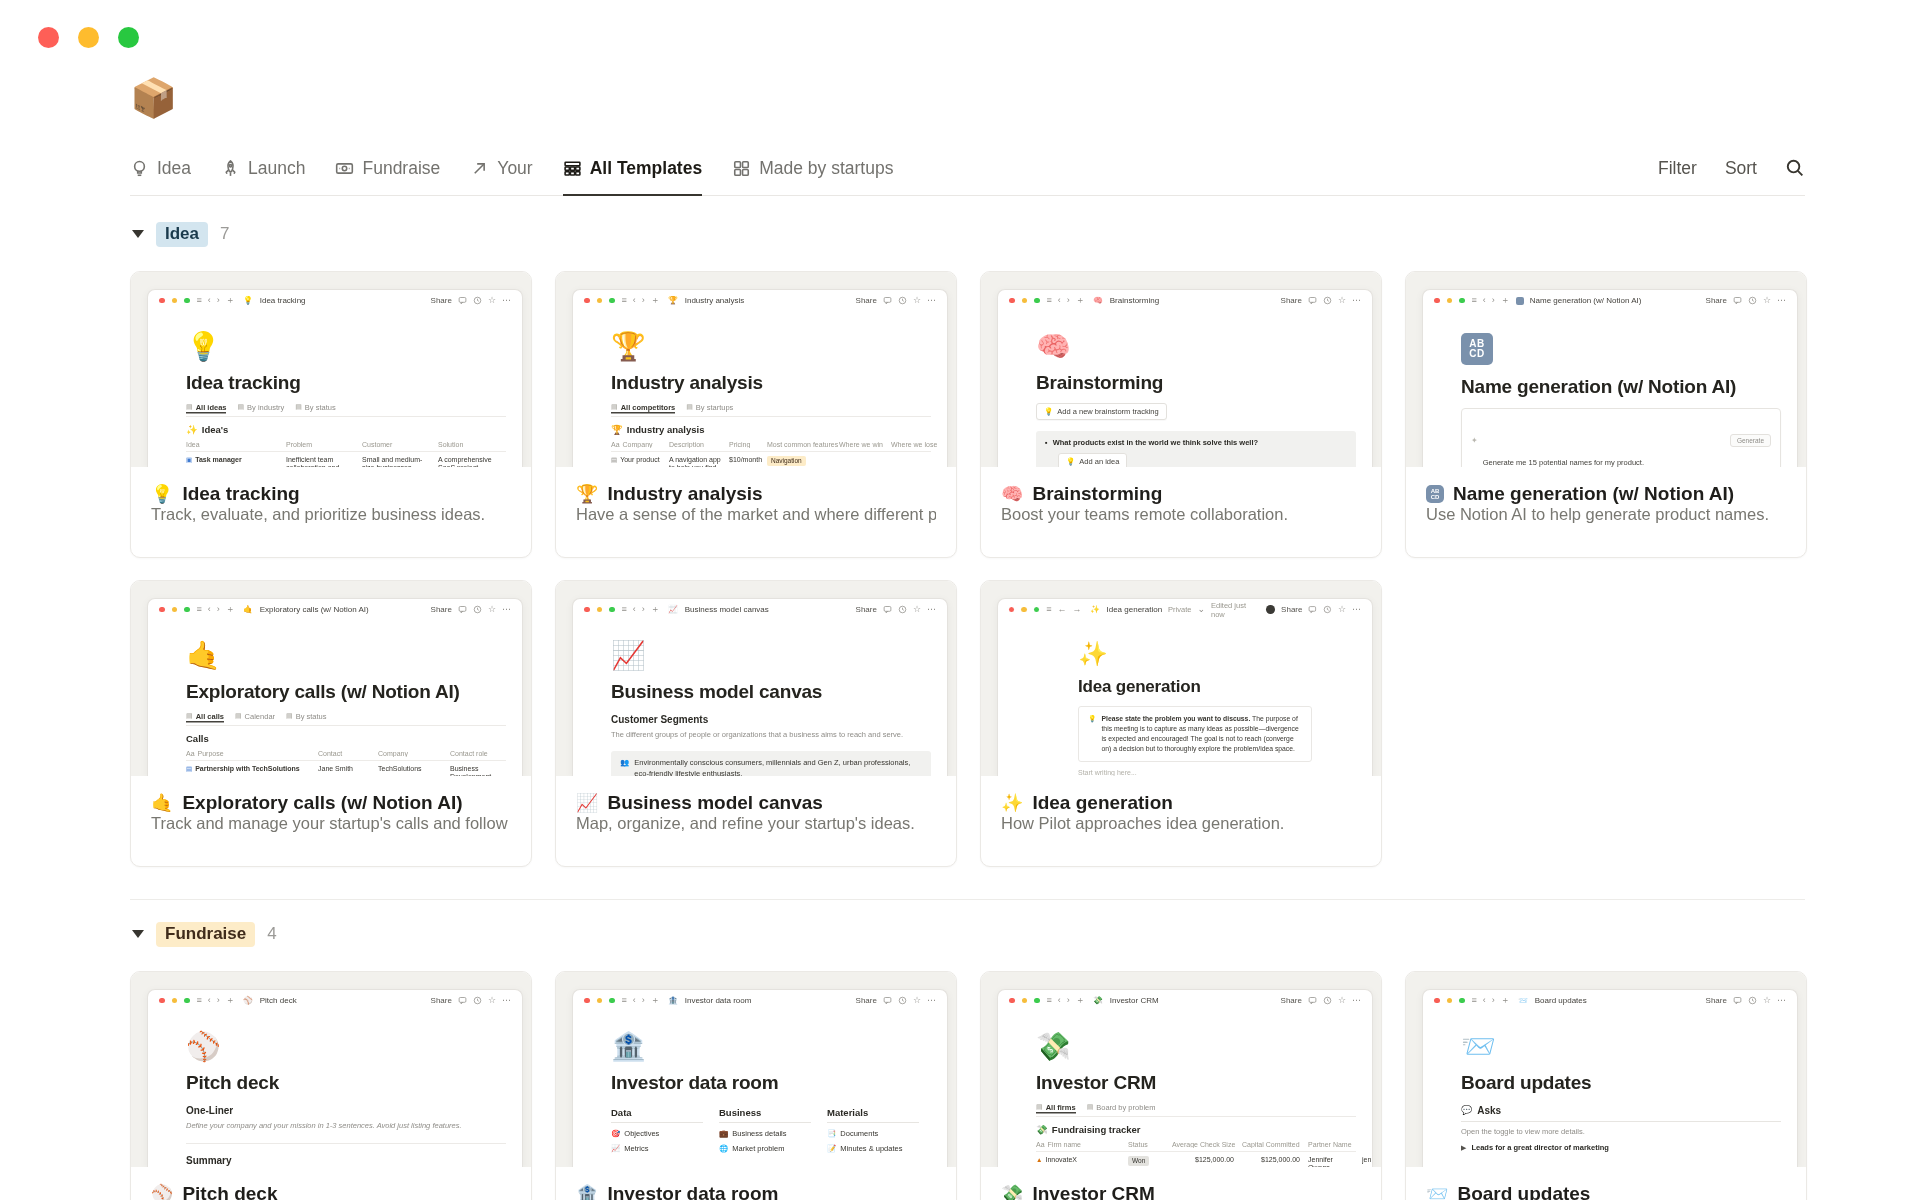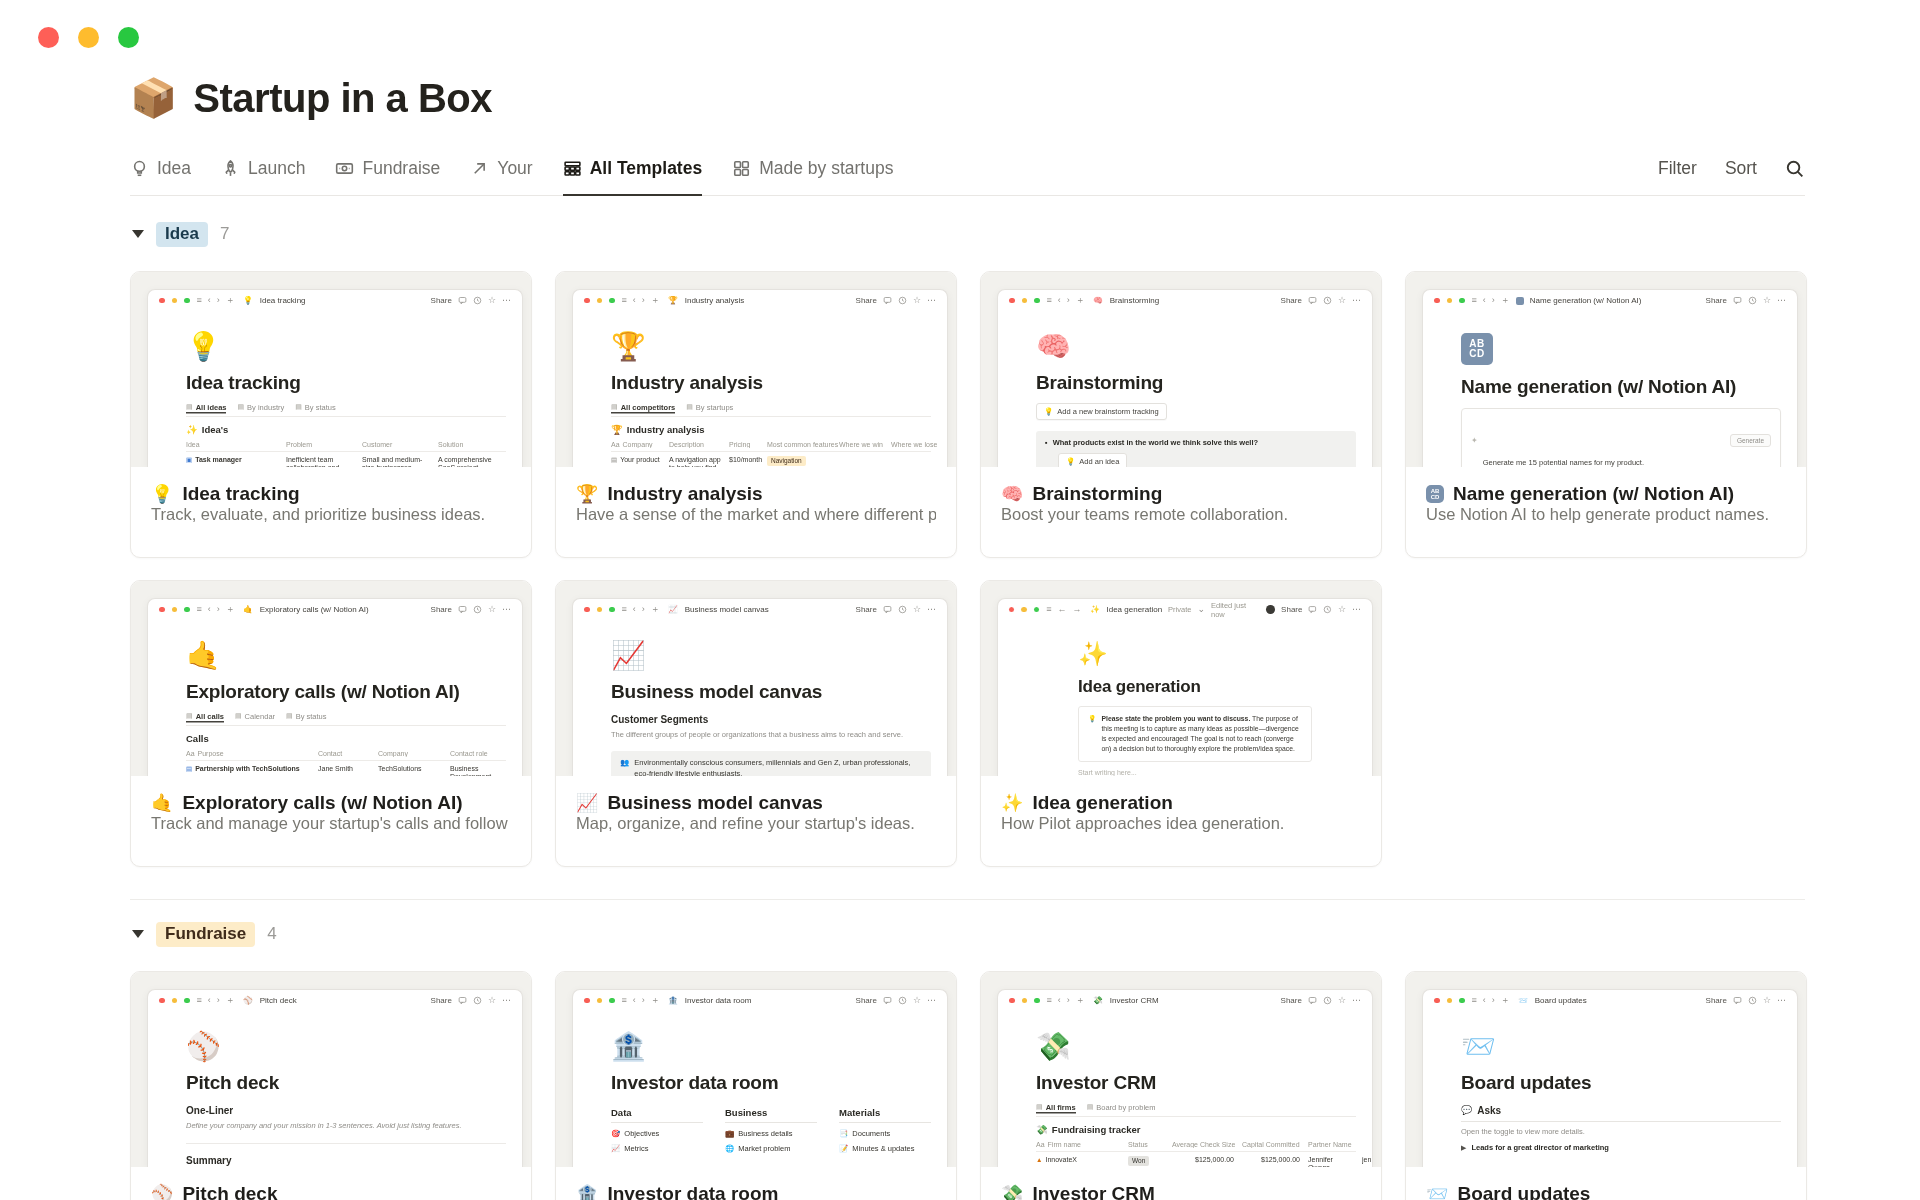--- a/index.html
+++ b/index.html
@@ -19,21 +19,21 @@
   .page-title{font-size:40px;font-weight:bold;color:#24221D;letter-spacing:-0.5px;}
 
   
   .tabbar{margin-top:36px;display:flex;align-items:flex-start;border-bottom:1px solid #E9E7E4;}
   .tabs{display:flex;gap:30px;}
   .tab{display:flex;align-items:center;gap:8px;font-size:17.5px;color:#73726E;
        padding-bottom:15px;border-bottom:2.5px solid transparent;margin-bottom:-1.5px;cursor:pointer;}
   .tab svg{width:19px;height:19px;stroke:#73726E;fill:none;stroke-width:1.5;}
   .tab.active{color:#1D1B16;font-weight:bold;border-bottom-color:#37352F;}
   .tab.active svg{stroke:#1D1B16;}
-  .tools{margin-left:auto;display:flex;align-items:center;gap:28px;padding-bottom:15px;}
+  .tools{margin-left:auto;display:flex;align-items:flex-start;gap:28px;padding-bottom:15px;}
   .tool{font-size:17.5px;color:#55534E;cursor:pointer;}
   .search-btn svg{width:20px;height:20px;stroke:#37352F;fill:none;stroke-width:1.7;display:block;}
 
   
   .section-head{margin-top:26px;display:flex;align-items:center;gap:12px;cursor:pointer;}
   .tri{width:0;height:0;border-left:6px solid transparent;border-right:6px solid transparent;
        border-top:8px solid #37352F;margin-left:2px;}
   .badge{font-size:17px;font-weight:bold;padding:2px 9px 3px;border-radius:4px;}
   .badge.blue{background:#D3E5EF;color:#1A3A4C;}
   .badge.yellow{background:#FDECC8;color:#402C1B;}
@@ -103,21 +103,21 @@
   .ai-row .prompt{font-size:7.5px;color:#45433E;flex:1;margin-top:43px;}
   .ai-spark{color:#B8B6AE;font-size:8px;}
   .gen-btn{font-size:6.5px;color:#8F8D88;border:1px solid #E3E1DD;border-radius:3px;padding:2px 6px;background:#FBFBFA;}
   .mbullet{margin-top:4px;font-size:7.5px;color:#37352F;}
 
   .bcallout{margin-top:9px;border:1px solid #E9E7E4;border-radius:3px;padding:7px 9px;max-width:340px;
             font-size:6.8px;color:#37352F;line-height:1.5;display:flex;gap:5px;background:#fff;}
   .bold-lead{font-weight:bold;}
   .mplaceholder{margin-top:7px;font-size:7px;color:#B3B1A9;}
 
-  .groups{display:flex;gap:22px;margin-top:13px;justify-content:flex-end;}
+  .groups{display:flex;gap:16px;margin-top:13px;}
   .group{width:92px;}
   .gtitle{font-size:9.5px;font-weight:bold;color:#2B2A25;border-bottom:1px solid #E7E5E1;padding-bottom:4px;}
   .gitem{margin-top:6px;font-size:7.5px;color:#37352F;display:flex;gap:4px;align-items:center;}
 
   .hrow{margin-top:11px;display:flex;gap:5px;align-items:center;font-size:10px;font-weight:bold;color:#2B2A25;
         border-bottom:1px solid #E7E5E1;padding-bottom:5px;max-width:330px;}
   .hrow .hic{font-size:9px;color:#8F8D88;}
   .mtoggle{margin-top:6px;font-size:7.5px;font-weight:bold;color:#2B2A25;display:flex;gap:5px;align-items:center;}
   .tgl{color:#55534E;font-size:7px;}
 
@@ -194,21 +194,20 @@
   <div class="traffic">
     <span class="tl r"></span>
     <span class="tl y"></span>
     <span class="tl g"></span>
   </div>
 
   <div class="content">
 
     <div class="page-head">
       <span class="page-emoji">📦</span>
-      <span class="page-title">Startup in a Box</span>
     </div>
 
     <div class="tabbar">
       <div class="tabs">
         <div class="tab">
           <svg>
               <use href="#ic-bulb"></use>
             </svg>
           <span>Idea</span>
         </div>

